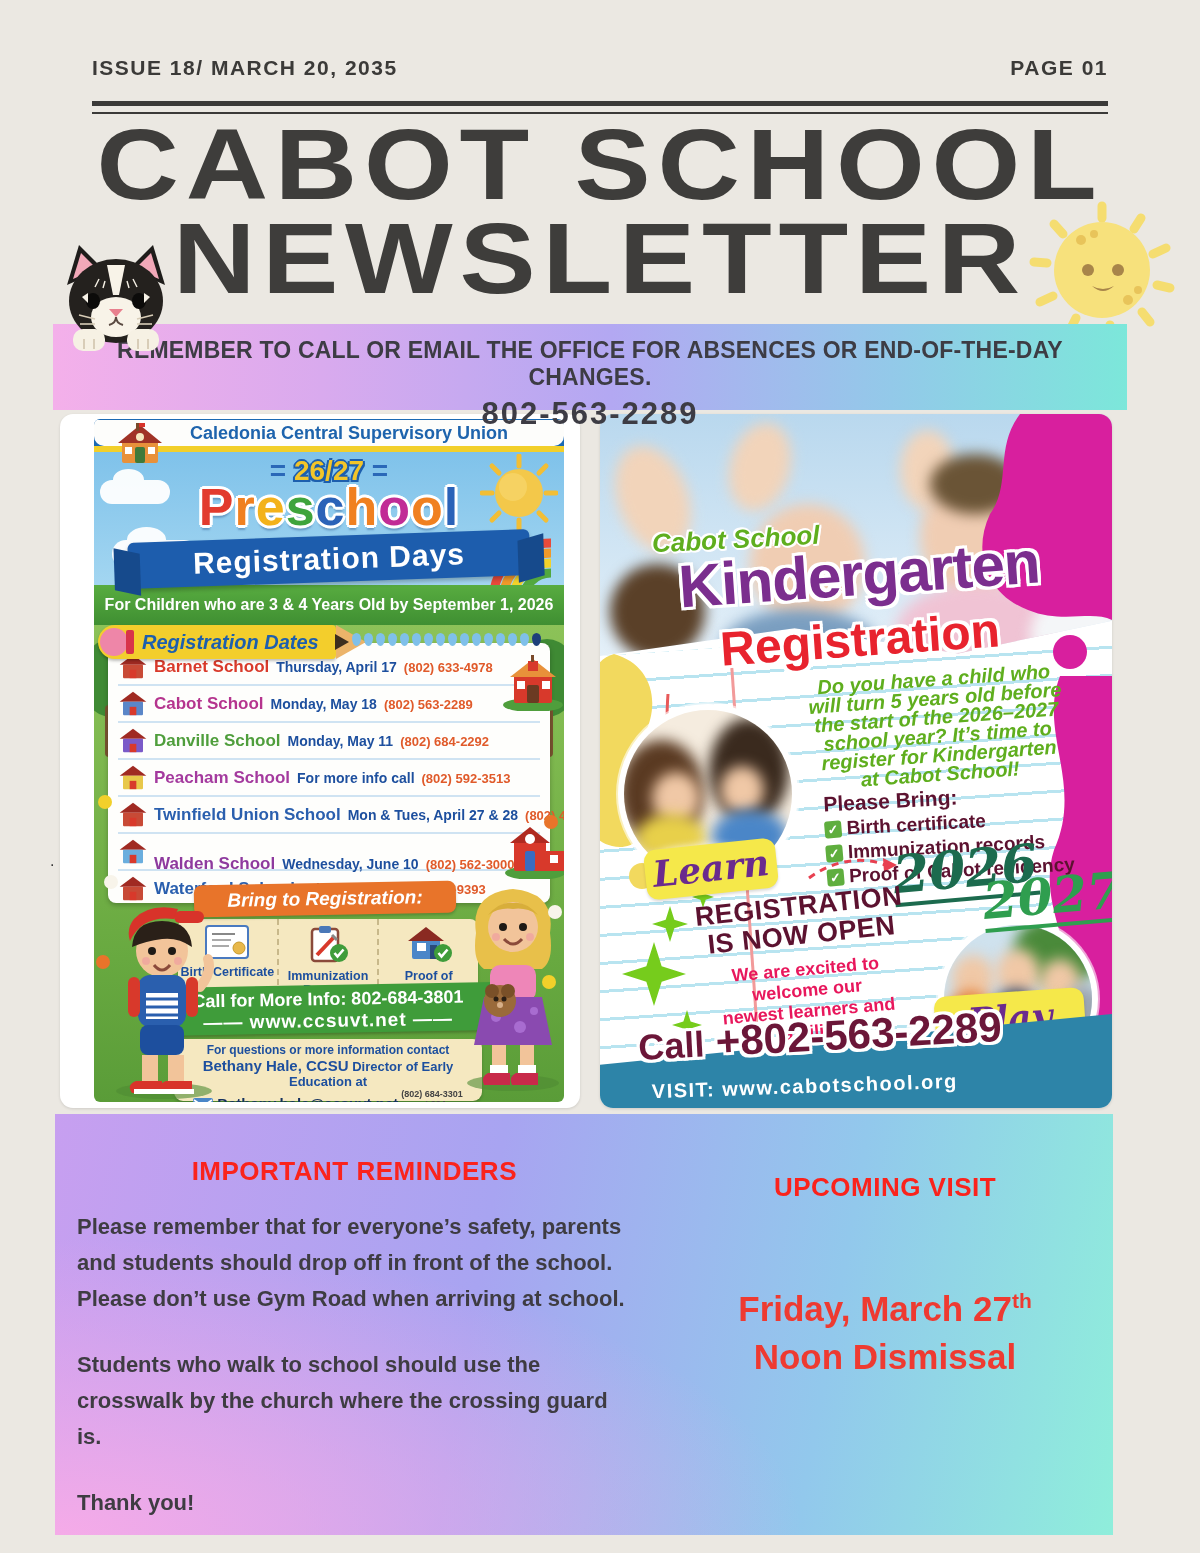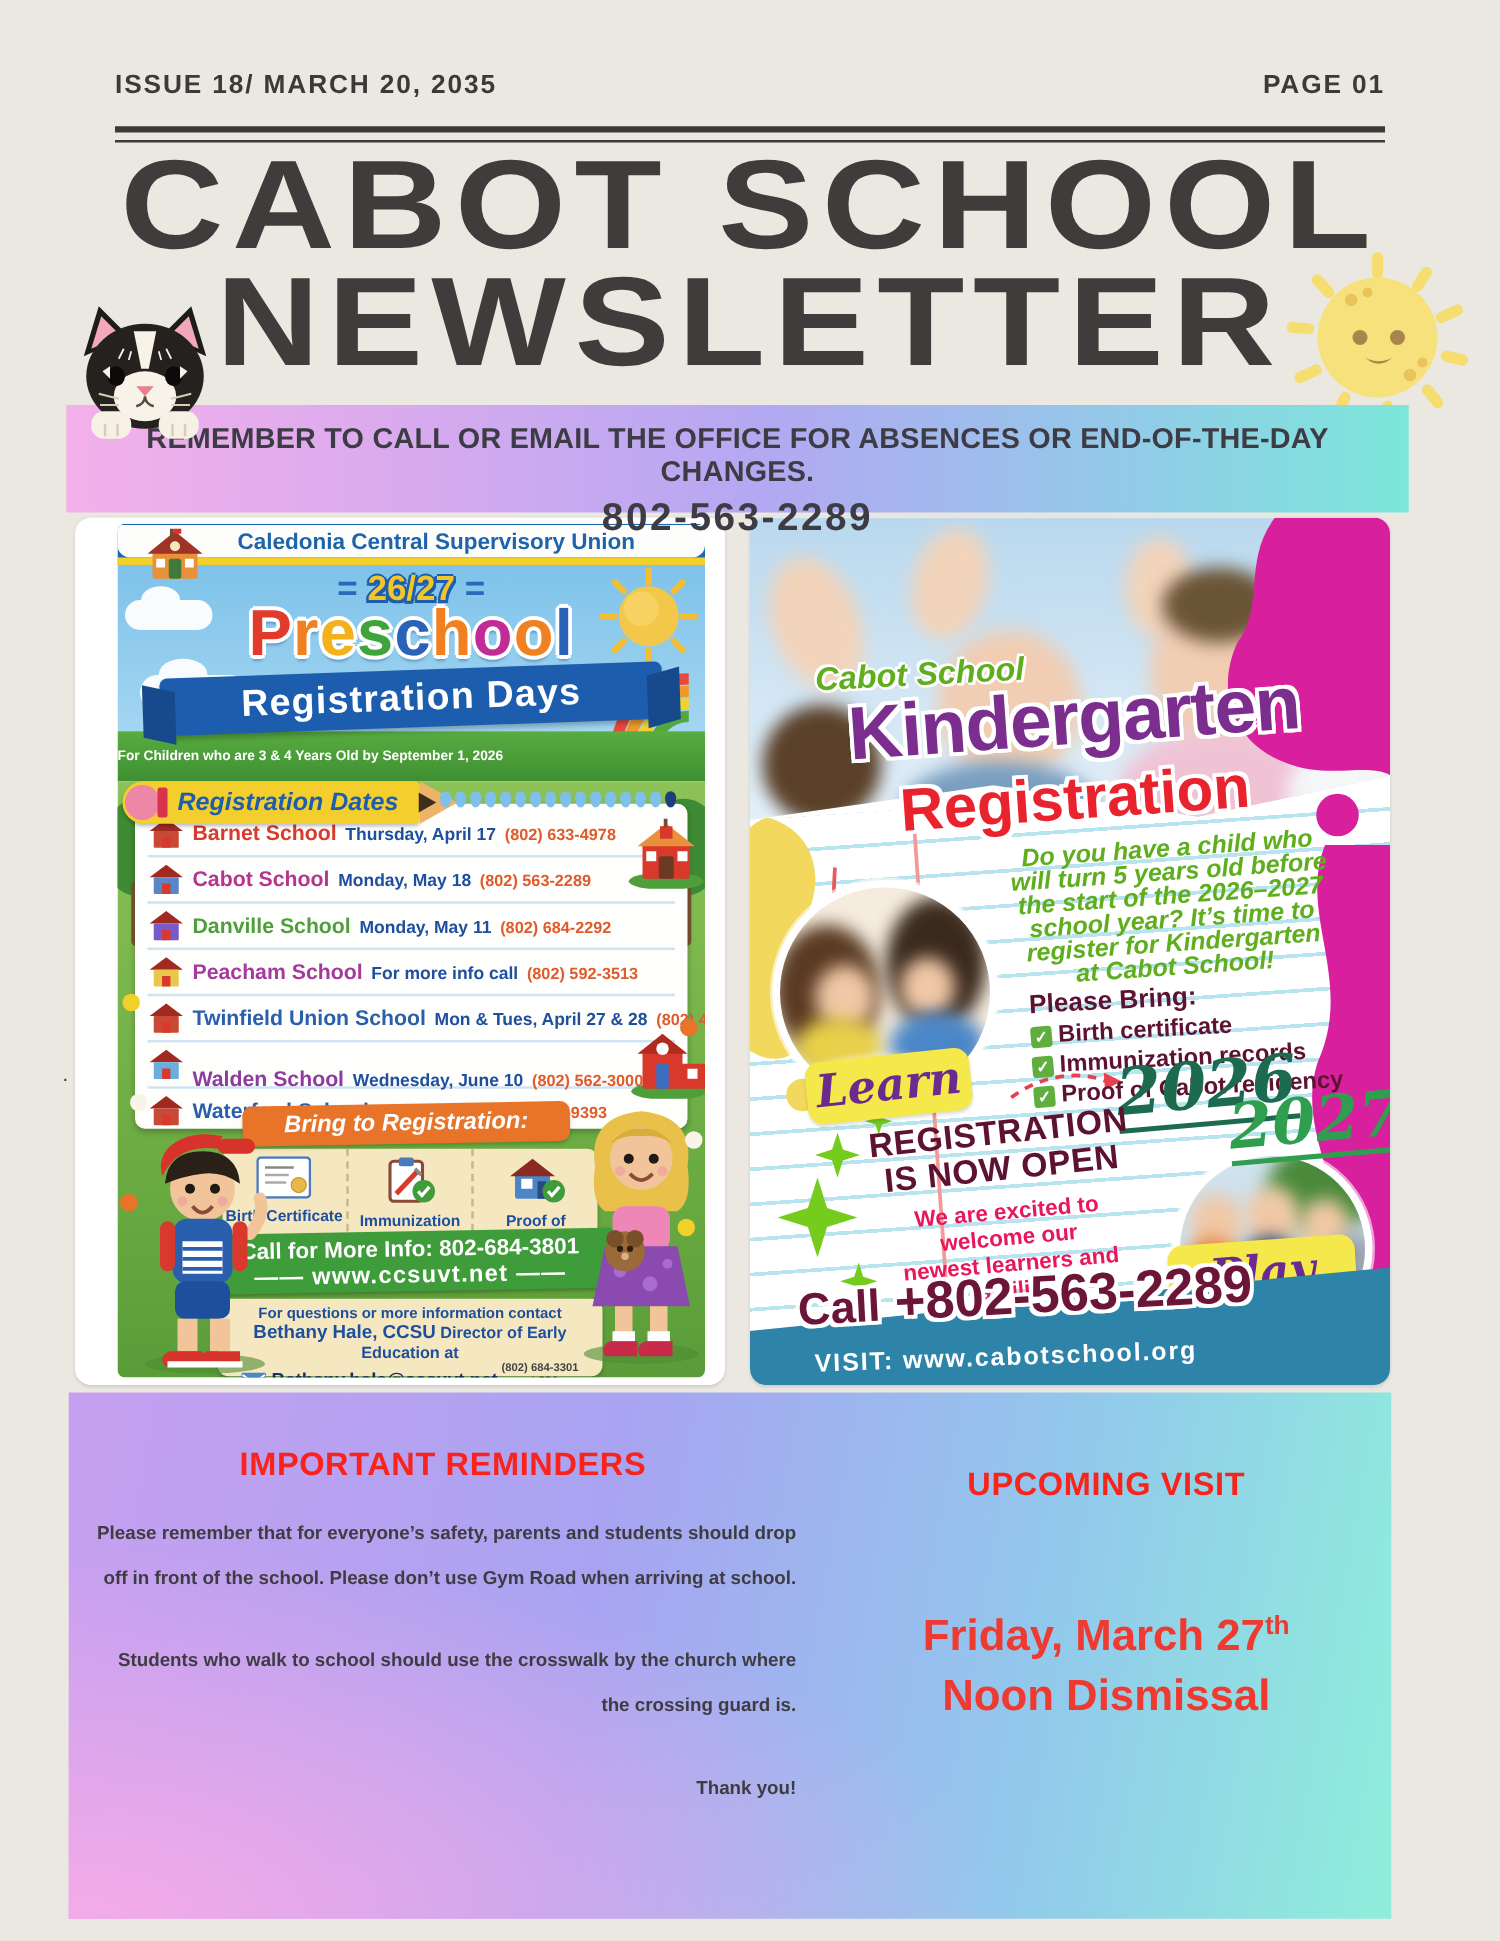--- a/index.html
+++ b/index.html
@@ -43,21 +43,21 @@
     text-shadow:-2px 0 #1d5fae,2px 0 #1d5fae,0 -2px #1d5fae,0 2px #1d5fae,2px 2px #1d5fae,-2px 2px #1d5fae;}
   .pf-year .eq{color:#2a68b8;text-shadow:none;font-weight:bold;}
   .pf-title{position:absolute;left:0;top:29px;width:100%;text-align:center;font-size:52px;font-weight:bold;letter-spacing:1px;line-height:1;}
   .pf-title span{text-shadow:-3px 0 #fff,3px 0 #fff,0 -3px #fff,0 3px #fff,-2px -2px #fff,2px 2px #fff,2px -2px #fff,-2px 2px #fff,0 5px 2px rgba(20,60,120,.35);}
   .pf-ribbon{position:absolute;left:34px;right:34px;top:84px;height:46px;background:#1d5dad;border-radius:6px;transform:rotate(-2deg);
     color:#fff;font-size:30px;font-weight:bold;text-align:center;line-height:46px;letter-spacing:1px;z-index:5;box-shadow:0 3px 4px rgba(0,0,0,.25);}
   .pf-ribbon::before,.pf-ribbon::after{content:"";position:absolute;top:8px;width:26px;height:42px;background:#164a8c;z-index:-1;}
   .pf-ribbon::before{left:-14px;transform:skewY(14deg);}
   .pf-ribbon::after{right:-14px;transform:skewY(-14deg);}
   .pf-green{position:absolute;left:0;top:166px;width:100%;height:40px;background:linear-gradient(#58ac40,#3f8f32);
-    color:#fff;font-weight:bold;font-size:11px;text-align:left;line-height:40px;}
+    color:#fff;font-weight:bold;font-size:16px;text-align:center;line-height:40px;}
   .pf-grass{position:absolute;left:0;top:206px;width:100%;height:477px;background:linear-gradient(#8cc258,#68a940 70%,#5a9c38);}
   .tree{position:absolute;width:62px;height:120px;z-index:0;}
   .tree .crown{position:absolute;left:0;top:0;width:62px;height:78px;background:#3f8a34;border-radius:50%;}
   .tree .trunk{position:absolute;left:25px;top:66px;width:12px;height:52px;background:#7a5430;border-radius:4px;}
   .flower{position:absolute;width:14px;height:14px;border-radius:50%;z-index:6;}
   .pf-pencil{position:absolute;left:4px;top:0;width:238px;height:34px;background:#f3ce2c;border-radius:17px 4px 4px 17px;z-index:3;
     font-size:20px;font-weight:bold;font-style:italic;color:#1d5fae;line-height:34px;padding-left:44px;box-sizing:border-box;box-shadow:0 2px 3px rgba(0,0,0,.25);}
   .pf-eraser{position:absolute;left:2px;top:3px;width:28px;height:28px;background:#ee86a8;border-radius:50%;}
   .pf-eraser::after{content:"";position:absolute;right:-6px;top:2px;width:8px;height:24px;background:#d8334a;border-radius:2px;}
   .pf-tip{position:absolute;right:-30px;top:0;width:0;height:0;border-left:30px solid #ecb46a;border-top:17px solid transparent;border-bottom:17px solid transparent;}
@@ -142,21 +142,21 @@
     clip-path:polygon(0 55%,50% 28%,100% 2%,100% 100%,0 100%);}
   .kg-visit{position:absolute;left:0;bottom:10px;width:80%;text-align:center;transform:rotate(-2deg);
     font-size:20px;font-weight:bold;color:#fff;letter-spacing:1.5px;}
 
   
   .bottom-panel{position:absolute;left:55px;top:1114px;width:1058px;height:421px;
     background:radial-gradient(ellipse at 0% 100%,#f5abe8 0%,rgba(245,171,232,0) 50%),
                linear-gradient(100deg,#c79ff0 0%,#a8a4f1 40%,#92c8ec 72%,#8feedb 100%);}
   .rem{position:absolute;left:22px;top:0;width:560px;}
   .rem-title{margin-top:42px;text-align:right;width:440px;font-size:26px;font-weight:bold;color:#fa231c;letter-spacing:.5px;}
-  .rem-body{margin-top:22px;font-size:15px;font-weight:bold;color:#3e3c42;line-height:36px;text-align:right;}
+  .rem-body{margin-top:22px;font-size:22px;font-weight:bold;color:#3e3c42;line-height:36px;}
   .rem-body p{margin:0 0 30px 0;}
   .events{position:absolute;left:640px;top:0;width:380px;text-align:center;}
   .ev-title{margin-top:58px;font-size:26px;font-weight:bold;color:#fa231c;letter-spacing:.5px;}
   .ev-date{margin-top:86px;font-size:35px;font-weight:bold;color:#ee3a31;}
   .ev-date sup{font-size:21px;}
   .ev-line2{margin-top:8px;font-size:35px;font-weight:bold;color:#ee3a31;}
   .stray{position:absolute;left:50px;top:852px;font-size:16px;color:#333;}
 </style>
 </head>
 <body>

